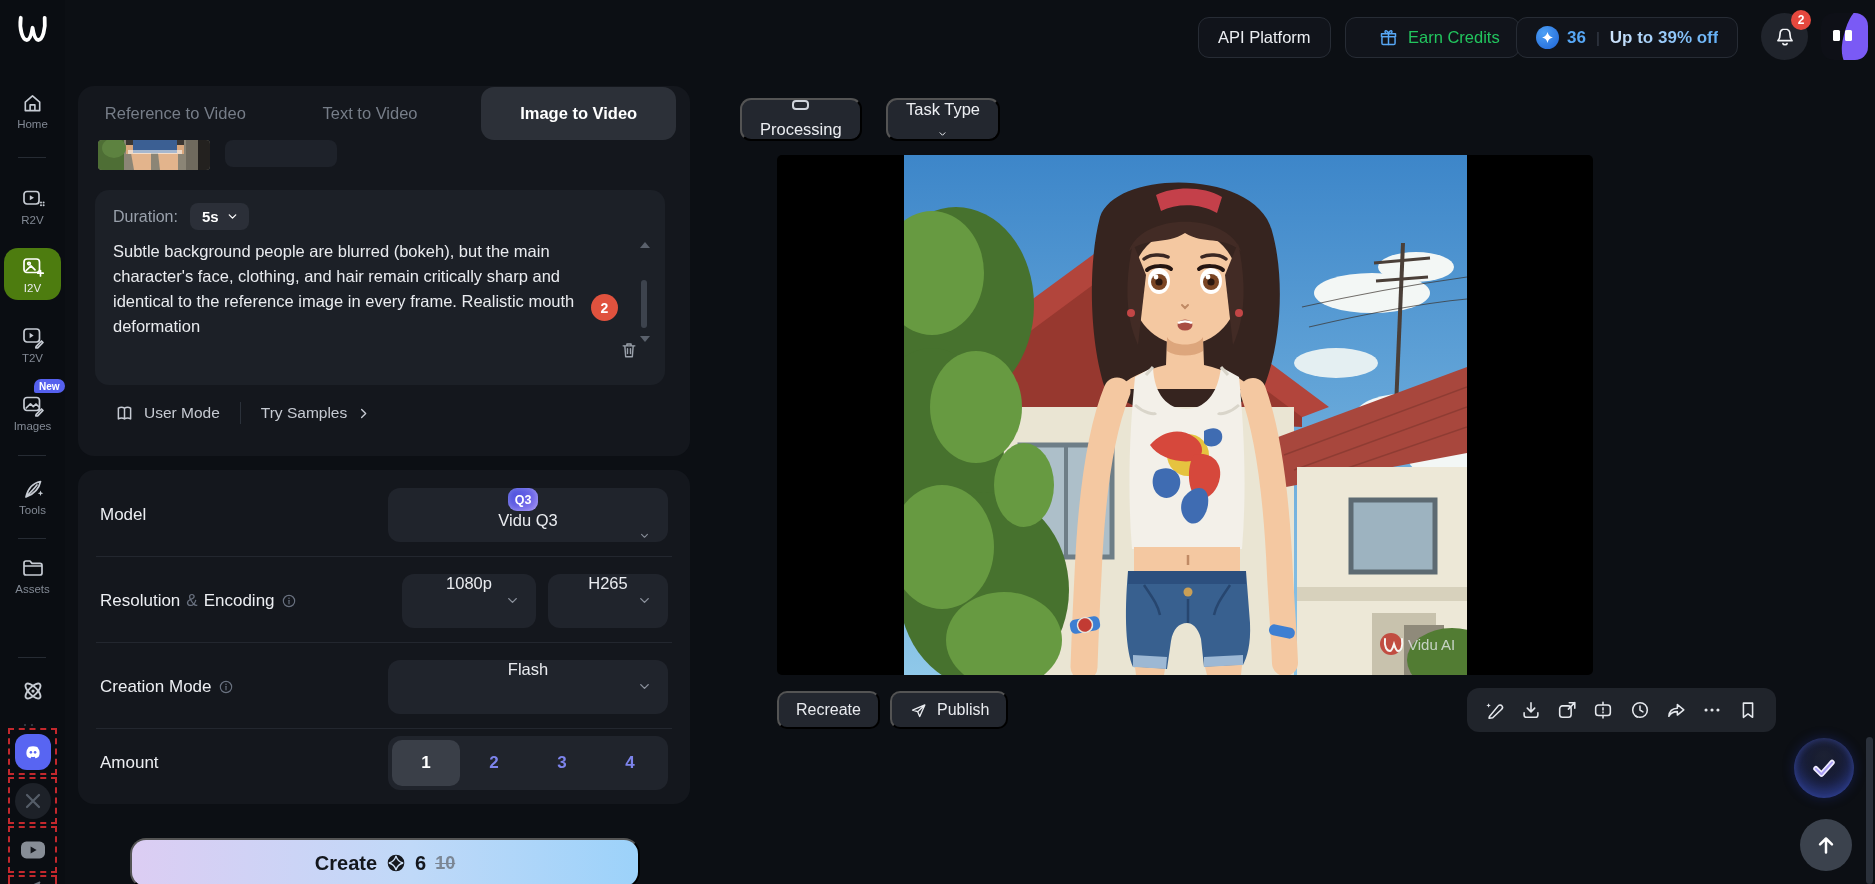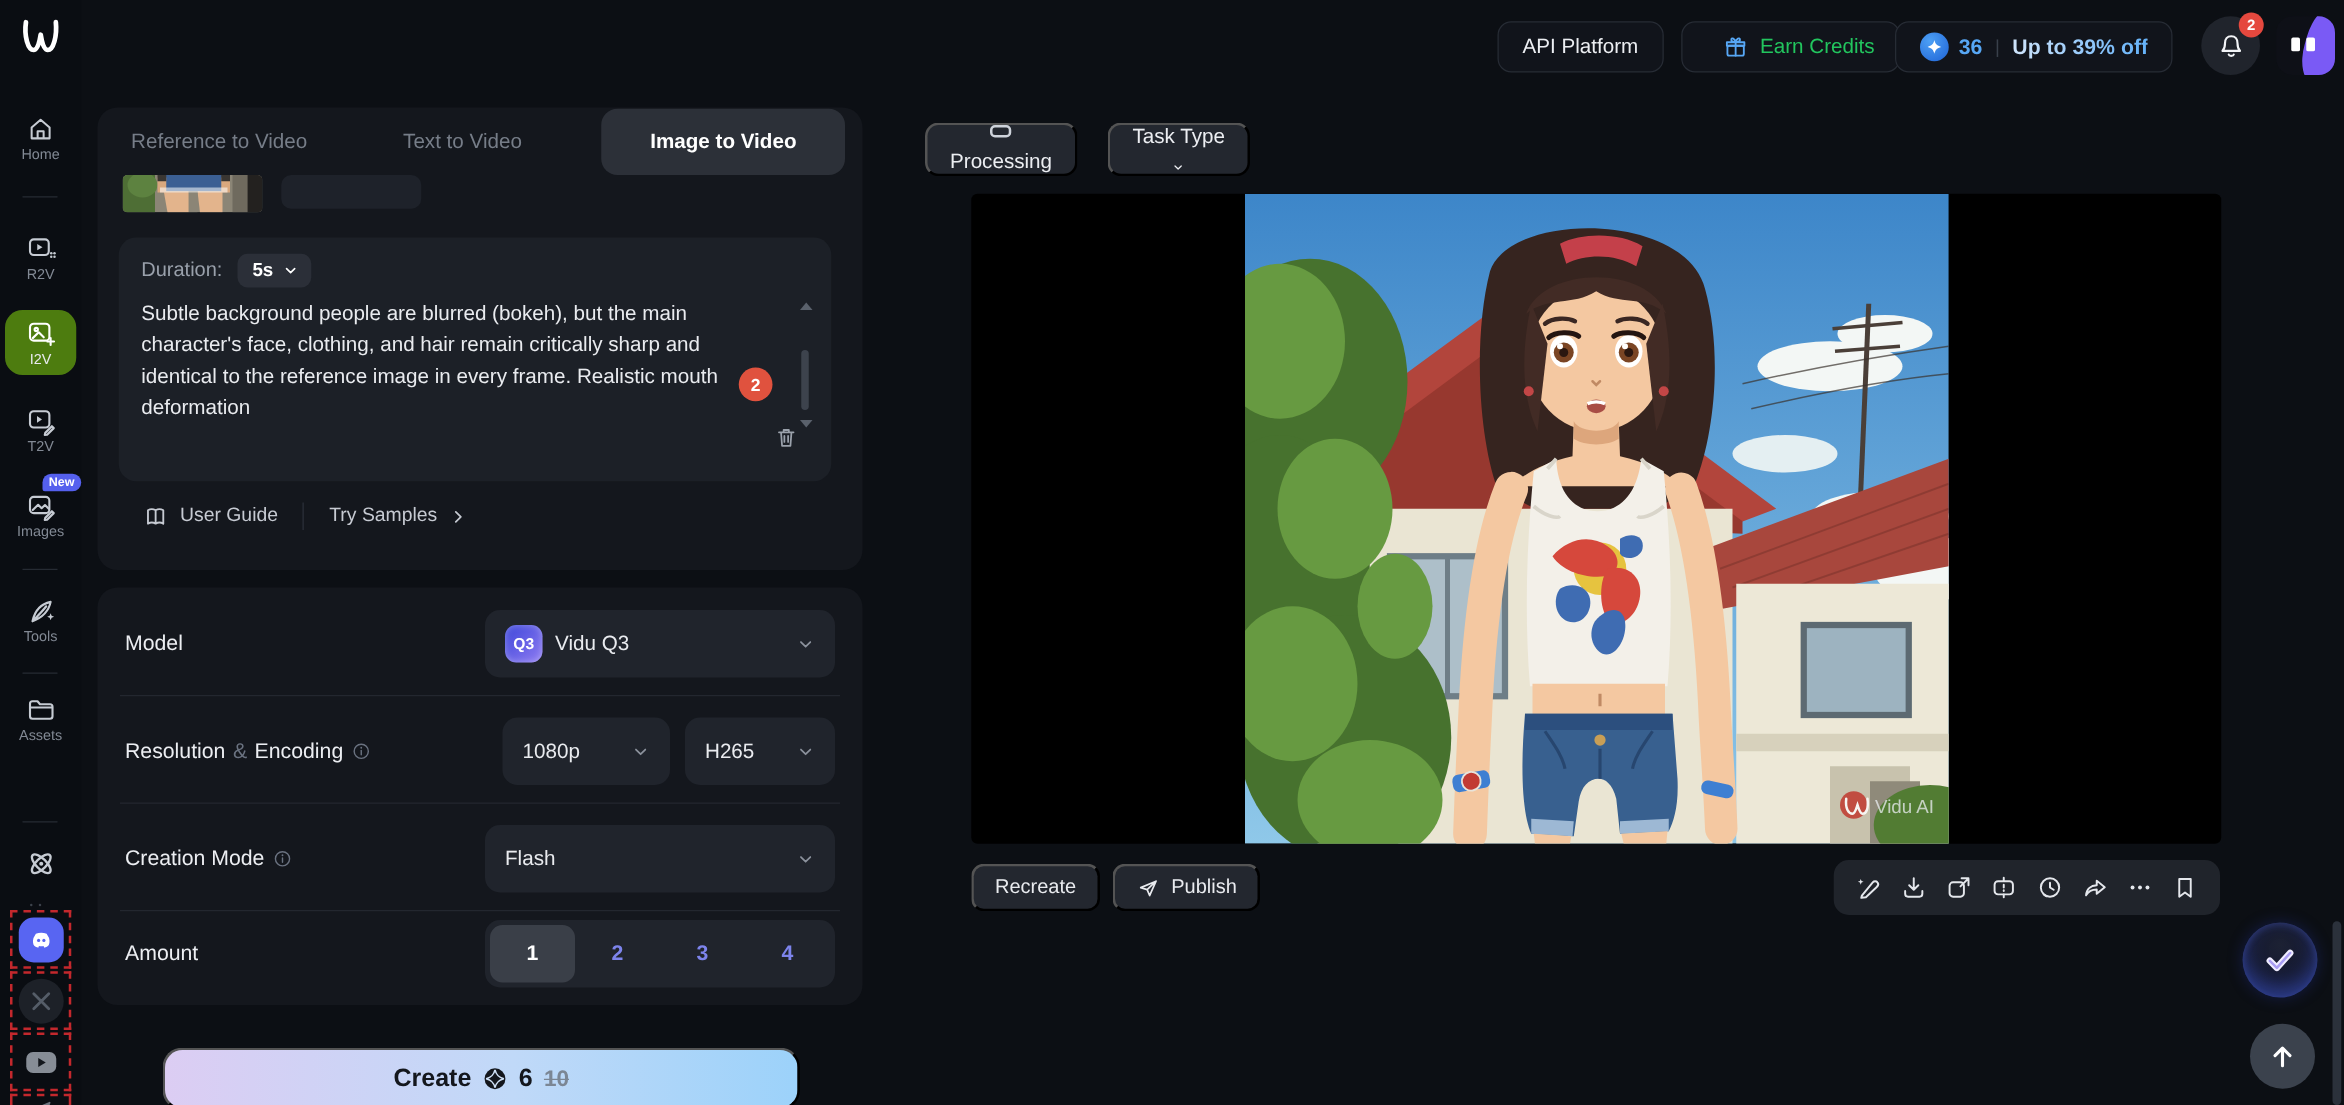--- a/index.html
+++ b/index.html
@@ -67,42 +67,42 @@
   .trash { position:absolute; left:524px; top:150px; color:#9aa1ab; cursor:pointer; }
   .guide-row { position:absolute; left:36px; top:316px; display:flex; align-items:center; gap:14px; color:#c6cad2; font-size:15.5px; }
   .guide-item { display:flex; align-items:center; gap:9px; cursor:pointer; }
   .v-div { width:1px; height:22px; background:#2b313a; margin:0 6px; }
 
   #card2 { left:78px; top:470px; width:612px; height:334px; }
   .set-row { position:absolute; left:22px; width:568px; display:flex; align-items:center; justify-content:space-between; }
   .set-lbl { font-size:17px; color:#eceef2; display:flex; align-items:center; gap:6px; }
   .amp { color:#6a7280; }
   .info { color:#6a7280; }
-  .ctl { background:#20242c; border-radius:12px; height:54px; display:flex; align-items:center; padding:0 16px; font-size:16.5px; color:#e9ebef; cursor:pointer; }
+  .ctl { background:#20242c; border-radius:12px; height:54px; display:flex; align-items:center; padding:0 16px; font-size:16.5px; color:#e9ebef; cursor:pointer;flex-direction:column; }
   .ctl .chev { margin-left:auto; color:#8b919c; }
   .ctl-wide { width:280px; }
   .q3 { width:30px; height:30px; border-radius:9px; background:linear-gradient(135deg,#3d46d9,#8f7cf2); color:#fff; font-size:12.5px; font-weight:bold; display:flex; align-items:center; justify-content:center; margin-right:10px; box-shadow:inset 0 0 6px rgba(255,255,255,.35); }
   .h-div { position:absolute; left:18px; width:576px; height:1px; background:#23272f; }
   .seg { width:280px; height:54px; background:#20242c; border-radius:12px; display:flex; align-items:center; padding:4px; }
   .seg-cell { flex:1; height:46px; display:flex; align-items:center; justify-content:center; font-size:17px; font-weight:bold; color:#7d84ec; border-radius:10px; cursor:pointer; }
   .seg-cell.sel { background:#3a3f48; color:#fff; }
 
   #create-btn { position:absolute; left:130px; top:838px; width:510px; height:50px; border-radius:16px;
     background:linear-gradient(90deg,#dccdf3 0%,#c0d9f8 55%,#9cd2fa 100%);
     display:flex; align-items:center; justify-content:center; gap:9px; color:#14171d; cursor:pointer; }
   #create-btn .c-lbl { font-size:20px; font-weight:bold; }
   #create-btn .c-cost { font-size:20px; font-weight:bold; }
   #create-btn .c-old { font-size:18px; font-weight:bold; color:#7b8694; text-decoration:line-through; }
 
   
   .ws-pill { position:absolute; top:98px; height:43px; background:#23272f; border-radius:11px; display:inline-flex; align-items:center; gap:10px; padding:0 18px; font-size:16.5px; color:#eceef2; cursor:pointer;flex-direction:column; }
   #pill-processing { left:740px; }
   #pill-tasktype { left:886px; }
   .proc-sq { width:17px; height:17px; border:2px solid #ced3db; border-radius:4px; }
-  #video-card { position:absolute; left:777px; top:155px; width:1000px; height:520px; background:#000; border-radius:5px; display:flex; justify-content:center; overflow:hidden; }
+  #video-card { position:absolute; left:777px; top:155px; width:816px; height:520px; background:#000; border-radius:5px; display:flex; justify-content:center; overflow:hidden; }
   #anime { width:563px; height:520px; }
   .act-btn { position:absolute; top:691px; height:38px; background:#23272f; border-radius:10px; display:inline-flex; align-items:center; gap:9px; padding:4px 17px; font-size:16px; color:#e9ebef; cursor:pointer; }
   #btn-recreate { left:777px; }
   #btn-publish { left:890px; }
   #action-bar { position:absolute; left:1467px; top:688px; width:309px; height:44px; background:#20242b; border-radius:12px; display:flex; align-items:center; justify-content:space-around; padding:0 10px; color:#e4e7ec; }
   #action-bar .a-ic { cursor:pointer; display:flex; }
   #loaded-row { position:absolute; left:905px; top:780px; width:660px; display:flex; align-items:center; gap:13px; }
   .ld-line { flex:1; height:1px; }
   .ld-l { background:linear-gradient(90deg,rgba(60,66,78,0),#3a4453 60%,#2e6fc0); }
   .ld-r { background:linear-gradient(90deg,#2e6fc0,#3a4453 40%,rgba(60,66,78,0)); }
@@ -319,21 +319,21 @@
             <path class="ic" d="M5 7 H19 M9.5 7 V4.8 H14.5 V7 M7 7 L8 20 H16 L17 7 M10.2 10.5 V16.3 M13.8 10.5 V16.3"></path>
           </svg>
       </div>
     </div>
 
     <div class="guide-row">
       <span class="guide-item">
         <svg width="21" height="21" viewBox="0 0 24 24">
             <path class="ic" d="M12 6 C10 4.8 7 4.8 5 6 V18.2 C7 17 10 17 12 18.2 C14 17 17 17 19 18.2 V6 C17 4.8 14 4.8 12 6 Z M12 6 V18.2"></path>
           </svg>
-        <span>User Guide</span>
+        <span>User Mode</span>
       </span>
       <span class="v-div"></span>
       <span class="guide-item">
         <span>Try Samples</span>
         <svg width="15" height="15" viewBox="0 0 24 24">
             <path class="ic" style="stroke-width:2.2" d="M9 5.5 L15.5 12 L9 18.5"></path>
           </svg>
       </span>
     </div>
   </section>

